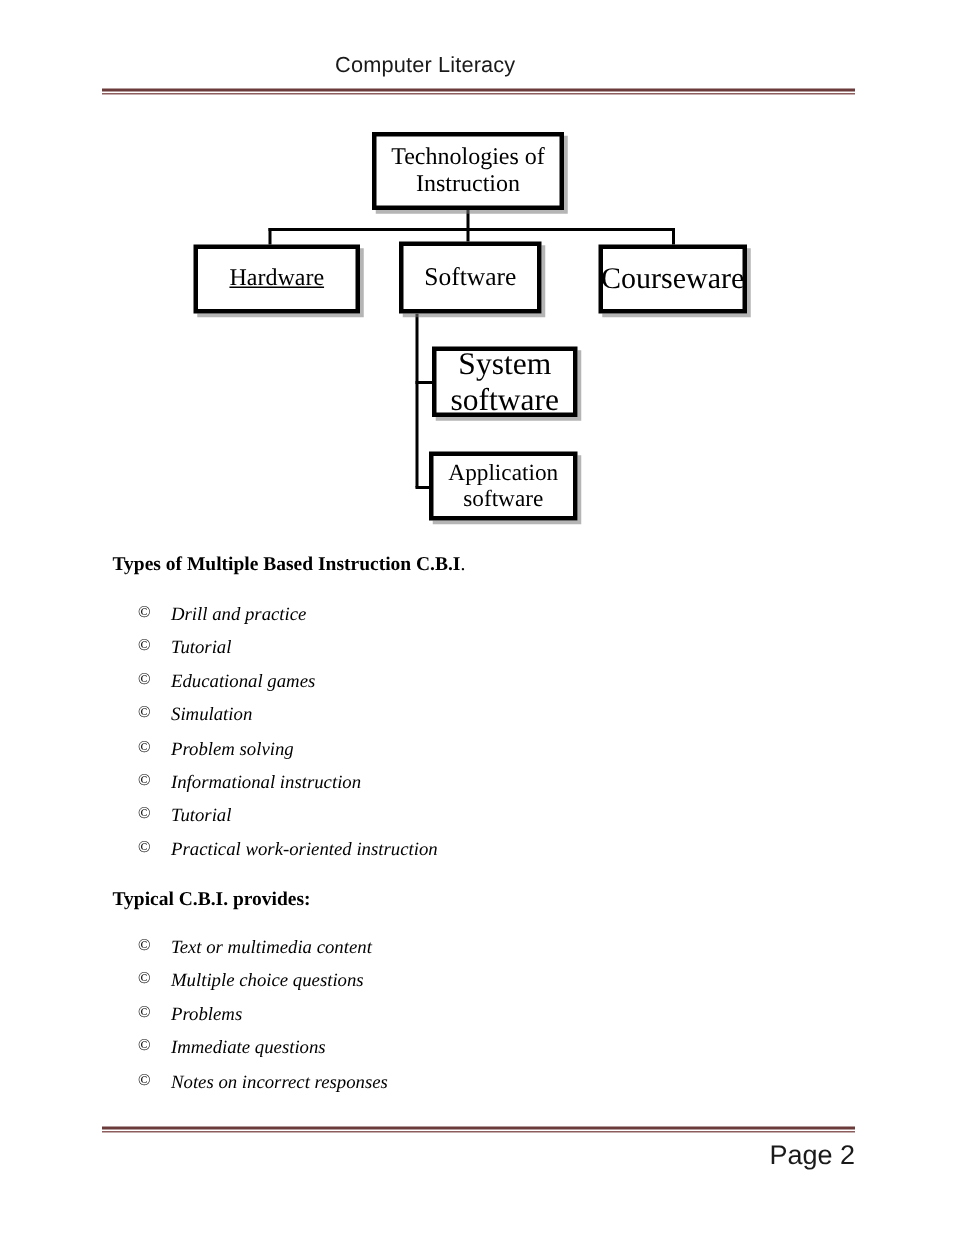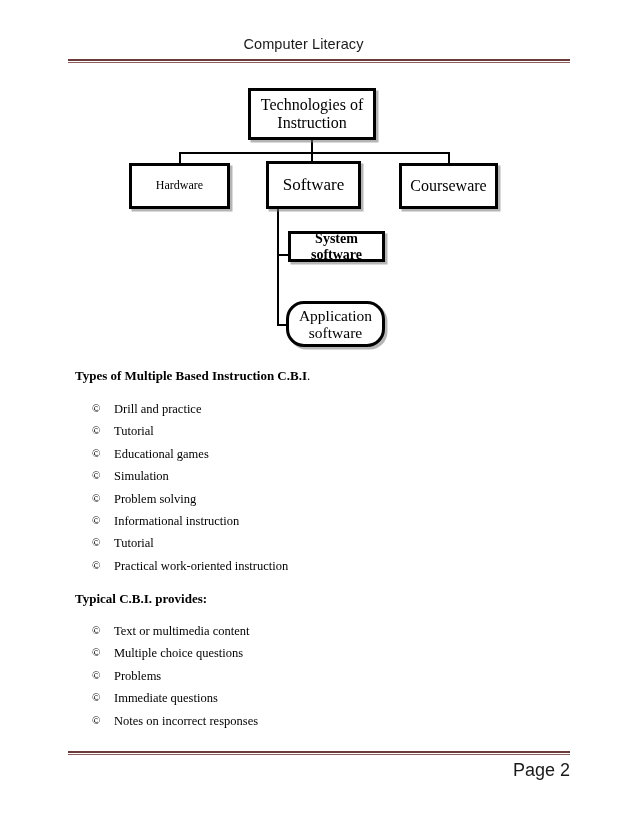--- a/index.html
+++ b/index.html
@@ -28,21 +28,20 @@
   .header-title {
     position: absolute;
     left: 0;
     top: 36px;
     width: 567px;
     text-align: center;
     font-family: "Liberation Sans", sans-serif;
     font-size: 14.5px;
     color: #1a1a1a;
     letter-spacing: 0.1px;
-    padding-left: 20px;
   }
   .header-rule {
     position: absolute;
     left: 68px;
     top: 59px;
     width: 502px;
     height: 4px;
   }
   .header-rule .r-thick {
     position: absolute;
@@ -115,25 +114,25 @@
     display: flex;
     align-items: center;
     justify-content: center;
     text-align: center;
     font-family: "Liberation Serif", serif;
     color: #000000;
     line-height: 1.12;
     z-index: 2;
   }
   .node-root    { left: 236px; top: 88px;  width: 128px; height: 52px; font-size: 16px; }
-  .node-hw      { left: 117px; top: 163px; width: 101px; height: 46px; font-size: 12px; }
+  .node-hw      { left: 117px; top: 163px; width: 111px; height: 46px; font-size: 16px; text-decoration: underline; }
   .node-sw      { left: 254px; top: 161px; width: 95px;  height: 48px; font-size: 17px; }
-  .node-cw      { left: 387px; top: 163px; width: 99px;  height: 46px; font-size: 16px; }
-  .node-sys     { left: 276px; top: 231px; width: 97px;  height: 31px; font-size: 14px; font-weight: bold; }
-  .node-app     { left: 274px; top: 301px; width: 99px;  height: 46px; font-size: 15.5px; border-radius: 18px; }
+  .node-cw      { left: 387px; top: 163px; width: 99px;  height: 46px; font-size: 20px; }
+  .node-sys     { left: 276px; top: 231px; width: 97px;  height: 47px; font-size: 21px; }
+  .node-app     { left: 274px; top: 301px; width: 99px;  height: 46px; font-size: 15.5px; }
 
   .connector {
     position: absolute;
     background: #000000;
     z-index: 1;
   }
   
   .c-root-stub  { left: 299px; top: 140px; width: 1.6px; height: 13px; }
   
   .c-bus        { left: 167px; top: 152px; width: 270px; height: 1.6px; }
@@ -186,20 +185,21 @@
     display: inline-block;
     width: 22px;
     flex: 0 0 22px;
     font-size: 11px;
     line-height: 1.25;
     color: #000000;
   }
   .bullet-text {
     display: inline-block;
     line-height: 1.15;
+    font-style: italic;
   }
 </style>
 </head>
 <body>
 
 <div class="page">
 
   <div class="header-title">Computer Literacy</div>
   <div class="header-rule">
     <div class="r-thick"></div>

